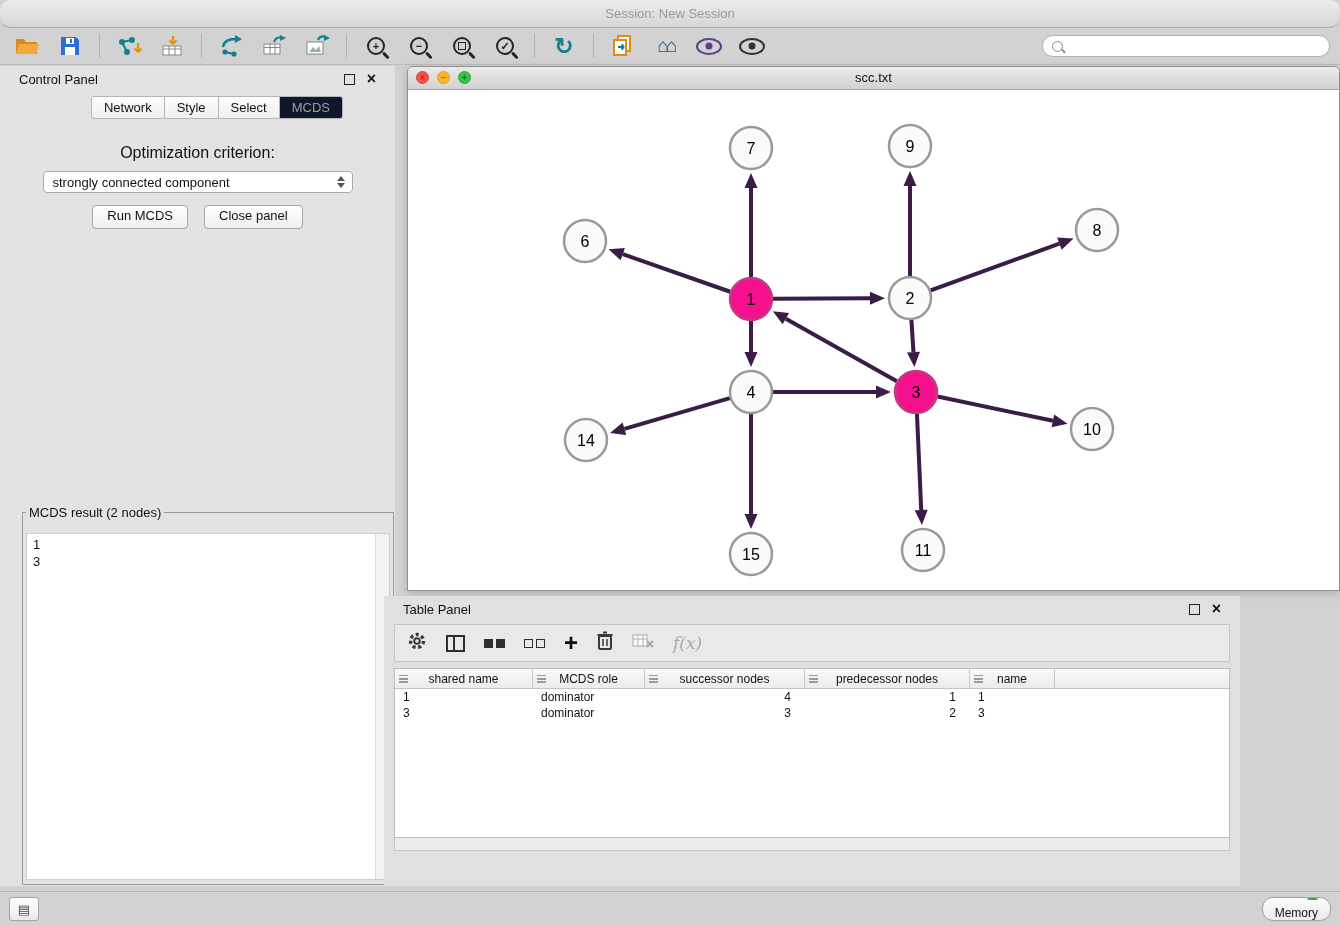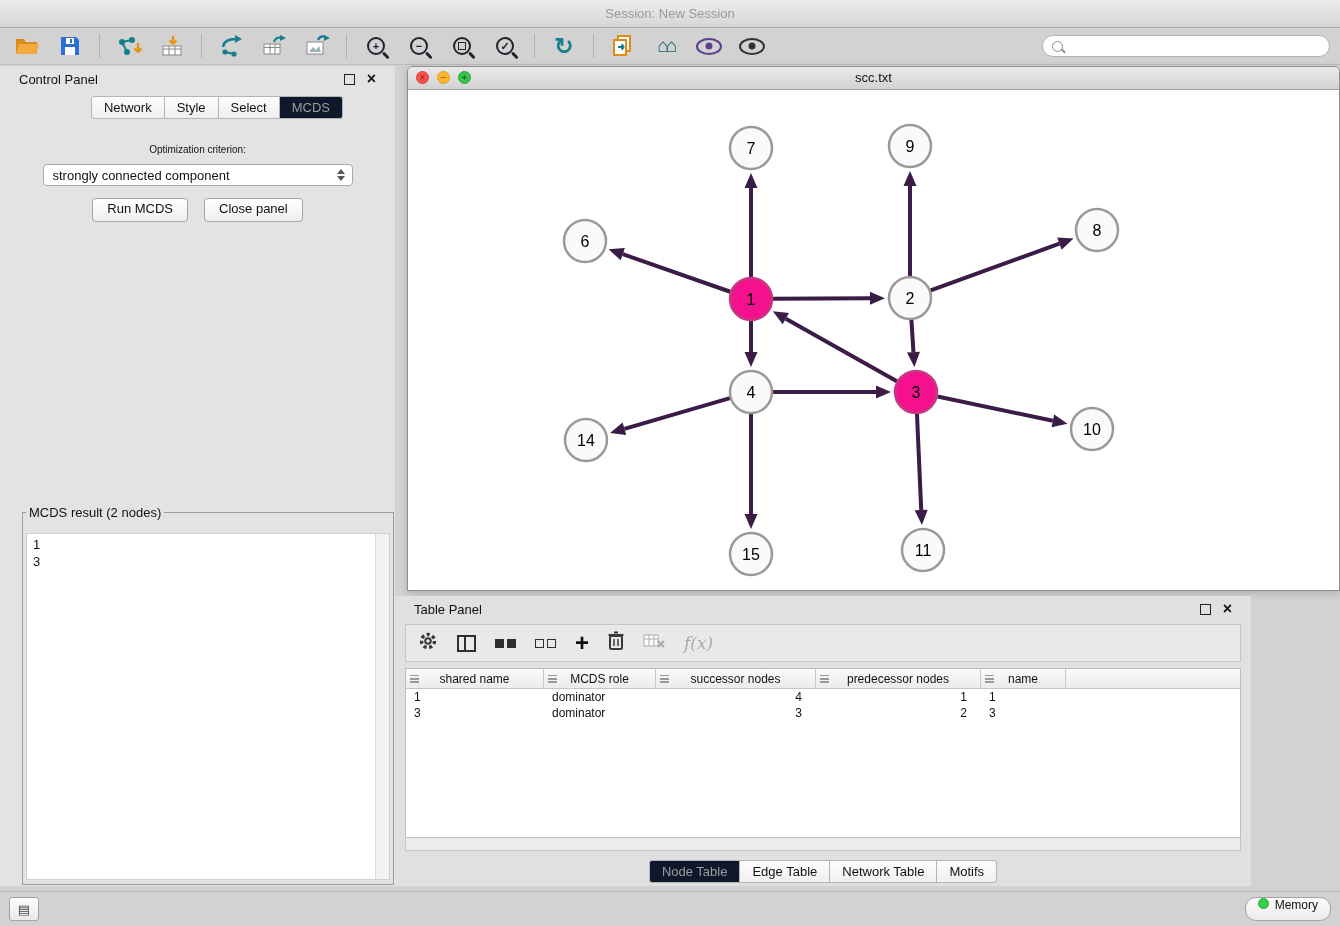--- a/index.html
+++ b/index.html
@@ -2,21 +2,21 @@
 <html><head>
 <meta charset="utf-8">
 <style>
   html,body{margin:0;padding:0;background:#bfbfbf;}
   .app{position:relative;width:1340px;height:926px;background:#d2d2d2;
        font-family:"Liberation Sans",sans-serif;overflow:hidden;color:#111;}
 
   
   .titlebar{position:absolute;top:0;left:0;right:0;height:27px;
     background:linear-gradient(#ececec,#d6d6d6);border-bottom:1px solid #ababab;
-    text-align:center;line-height:27px;font-size:13px;color:#9a9a9a;}
+    text-align:center;line-height:27px;font-size:13px;color:#9a9a9a;border-radius:11px;}
 
   
   .toolbar{position:absolute;top:28px;left:0;right:0;height:37px;display:flex;
     align-items:center;padding:0 10px;gap:9px;border-bottom:1px solid #bdbdbd;box-sizing:border-box;}
   .tbtn{width:34px;height:30px;display:flex;align-items:center;justify-content:center;}
   .tsep{width:1px;height:24px;background:#b2b2b2;margin:0 3px;}
   .glyph-teal{color:#147f8e;font-weight:bold;}
   .homes{font-size:19px;letter-spacing:-3px;color:#18646f;font-weight:bold;}
   .refresh{font-size:23px;}
   .mag{position:relative;width:14px;height:14px;border:2.5px solid #23232d;border-radius:50%;}
@@ -47,21 +47,21 @@
 
   .tab{height:21px;line-height:21px;padding:0 12px;font-size:13px;
     background:linear-gradient(#fdfdfd,#efefef);border:1px solid #b5b5b5;border-left:none;color:#111;}
   .tab:first-child{border-left:1px solid #b5b5b5;border-radius:3px 0 0 3px;}
   .tab:last-child{border-radius:0 3px 3px 0;}
   .tab.active{background:#0f172a;color:#9d9d9d;}
 
   
   .control-panel{position:absolute;left:0;top:66px;width:395px;height:820px;background:#e3e3e3;}
   .cp-tabs{display:flex;justify-content:center;margin-top:4px;margin-left:39px;}
-  .opt-label{text-align:center;margin-top:25px;font-size:10px;}
+  .opt-label{text-align:center;margin-top:25px;font-size:16px;}
   .dropdown{position:relative;margin:9px auto 0;width:310px;height:22px;background:#fff;
     border:1px solid #aaa;border-radius:4px;font-size:13px;line-height:22px;
     padding:0 24px 16px 9px;box-sizing:border-box;}
   .stepper{position:absolute;right:7px;top:4px;display:flex;flex-direction:column;gap:2px;}
   .tri-up{width:0;height:0;border-left:4px solid transparent;border-right:4px solid transparent;
     border-bottom:5px solid #555;}
   .tri-down{width:0;height:0;border-left:4px solid transparent;border-right:4px solid transparent;
     border-top:5px solid #555;}
   .btn-row{display:flex;justify-content:center;gap:16px;margin-top:12px;}
   .btn{height:22px;line-height:20px;padding:0 14px;font-size:13px;
@@ -85,21 +85,21 @@
   .light{width:13px;height:13px;border-radius:50%;font-size:10px;line-height:12px;
     text-align:center;color:rgba(0,0,0,.55);box-sizing:border-box;}
   .light.red{background:#fb5149;border:1px solid #d9423c;}
   .light.yellow{background:#fdb52c;border:1px solid #dfa023;}
   .light.green{background:#35c648;border:1px solid #2aa63c;}
   .net-title{text-align:center;line-height:22px;font-size:13px;color:#141414;}
   .net-canvas{position:absolute;top:23px;left:1px;right:1px;bottom:1px;background:#fff;overflow:hidden;}
   #graph-svg{font-family:"Liberation Sans",sans-serif;}
 
   
-  .table-panel{position:absolute;left:395px;top:596px;width:856px;height:290px;background:#e0e0e0;}
+  .table-panel{position:absolute;left:384px;top:596px;width:856px;height:290px;background:#e0e0e0;}
   .tp-toolbar{margin:2px 10px 0;height:38px;border:1px solid #c6c6c6;background:#e9e9e9;
     display:flex;align-items:center;gap:19px;padding:0 12px;box-sizing:border-box;}
   .colicon{width:15px;height:13px;border:2px solid #2e2e2e;position:relative;display:inline-block;}
   .colicon::after{content:"";position:absolute;left:5px;top:0;bottom:0;width:2px;background:#2e2e2e;}
   .ck{display:inline-flex;gap:3px;}
   .ck i{width:9px;height:9px;border:1.6px solid #2e2e2e;display:block;box-sizing:border-box;}
   .ck.checked i{background:#2e2e2e;}
   .plus-glyph{font-size:24px;font-weight:bold;color:#0d0d0d;line-height:1;}
   .fx{font-family:"DejaVu Serif",serif;font-style:italic;font-size:17px;color:#a9a9a9;}
   .tp-table{margin:6px 10px 0;height:170px;background:#fff;border:1px solid #bdbdbd;
@@ -119,22 +119,22 @@
   .hscroll{margin:0 10px;height:13px;background:#ececec;border:1px solid #c6c6c6;border-top:none;box-sizing:border-box;}
   .tp-tabs{position:absolute;bottom:3px;left:0;right:0;display:flex;justify-content:center;}
 
   
   .statusbar{position:absolute;left:0;right:0;bottom:0;height:35px;border-top:1px solid #b5b5b5;
     display:flex;align-items:center;padding:0 9px;box-sizing:border-box;}
   .mini-btn{width:28px;height:22px;border:1px solid #a3a3a3;border-radius:3px;
     background:linear-gradient(#fff,#e9e9e9);display:flex;align-items:center;justify-content:center;
     font-size:13px;color:#444;}
   .memory-btn{margin-left:auto;height:22px;border:1px solid #a3a3a3;border-radius:11px;
-    background:linear-gradient(#fdfdfd,#ebebeb);display:flex;align-items:flex-start;gap:6px;
-    padding:0 12px;font-size:12px;}
+    background:linear-gradient(#fdfdfd,#ebebeb);display:flex;align-items:flex-end;gap:6px;
+    padding:0 12px;font-size:12px;flex-direction:column;}
   .green-dot{width:9px;height:9px;border-radius:50%;background:#35d04a;border:1px solid #28a83a;}
 </style>
 </head>
 <body>
 
 <div class="app">
 
   <div class="titlebar">Session: New Session</div>
 
   <div class="toolbar">
@@ -426,26 +426,20 @@
       </div>
       <div class="trow">
         <div class="td c1 al">3</div>
         <div class="td c2 al">dominator</div>
         <div class="td c3 ar">3</div>
         <div class="td c4 ar">2</div>
         <div class="td c5 al">3</div>
       </div>
     </div>
     <div class="hscroll"></div>
-    <div class="tp-tabs">
-      <span class="tab active">Node Table</span>
-      <span class="tab">Edge Table</span>
-      <span class="tab">Network Table</span>
-      <span class="tab">Motifs</span>
-    </div>
   </div>
 
   <div class="statusbar">
     <span class="mini-btn">
       <span>▤</span>
     </span>
     <span class="memory-btn">
       <span class="green-dot"></span>
       <span>Memory</span>
     </span>

